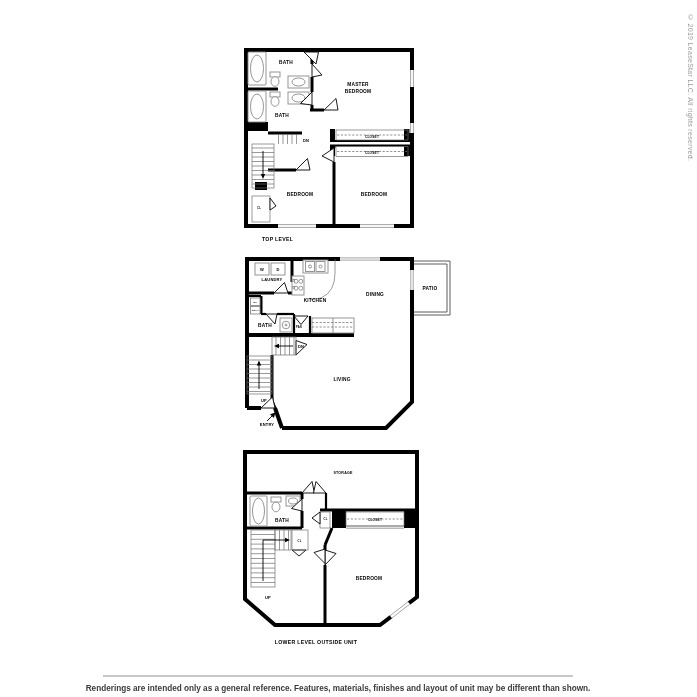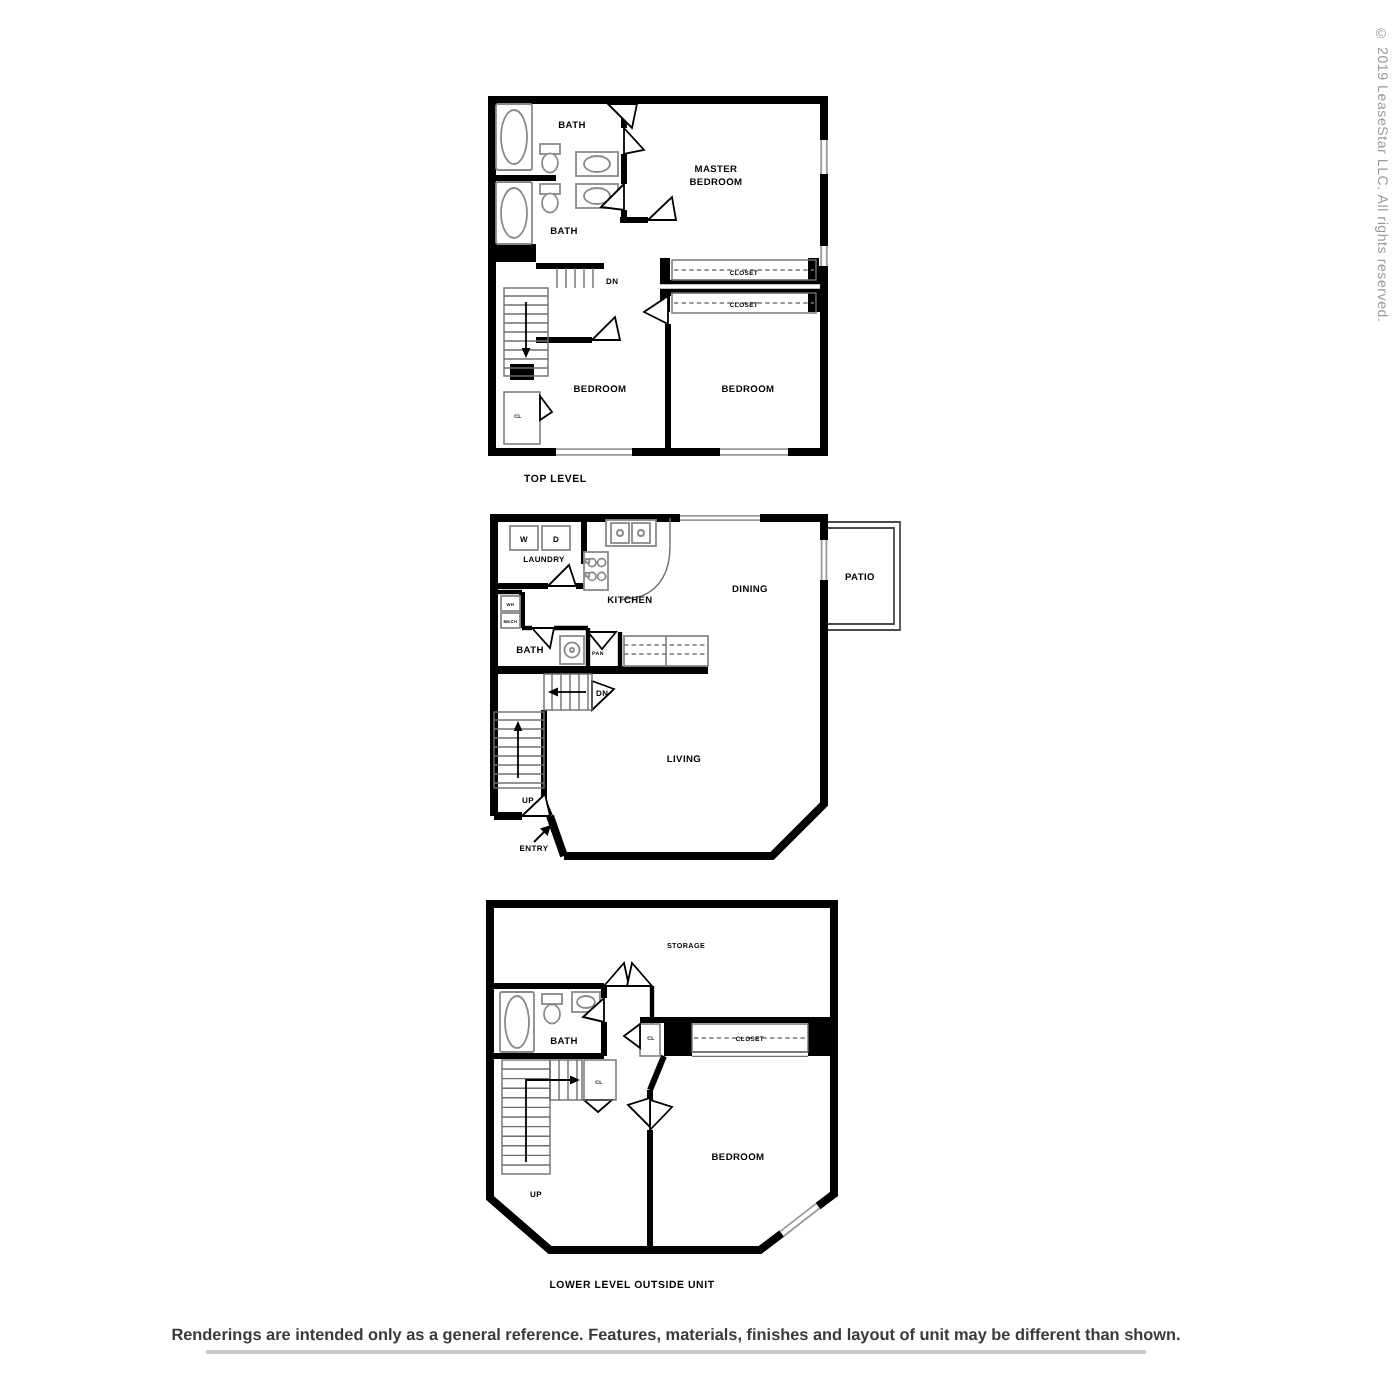--- a/index.html
+++ b/index.html
@@ -28,21 +28,21 @@
   svg text{font-family:"Liberation Sans", sans-serif;font-weight:bold;fill:#000;
            text-anchor:middle;letter-spacing:0.2px;}
   .t46{font-size:4.8px;} .t4{font-size:4px;} .t36{font-size:3.6px;}
   .t32{font-size:3.2px;} .t26{font-size:2.6px;} .t22{font-size:2.1px;}
   .cap{font-size:5.2px;letter-spacing:0.3px;}
   .ta-s{text-anchor:start;}
 
   .copyright{position:absolute;right:3px;top:14px;writing-mode:vertical-rl;
              font-size:7px;color:#9b9b9b;letter-spacing:0.3px;white-space:nowrap;}
   .footer-rule{position:absolute;left:103px;top:675px;width:470px;height:2px;background:#c8c8c8;}
-  .disclaimer{position:absolute;left:38px;top:663px;width:600px;text-align:center;
+  .disclaimer{position:absolute;left:38px;top:684px;width:600px;text-align:center;
               font-size:8.2px;font-weight:700;color:#3a3a3a;white-space:nowrap;}
 </style>
 </head>
 <body>
 
 <div class="canvas">
 
   <svg id="plan-top" class="plan" viewBox="0 0 172 198">
     <g>
       <rect x="2" y="2" width="166" height="176" class="w4"></rect>

